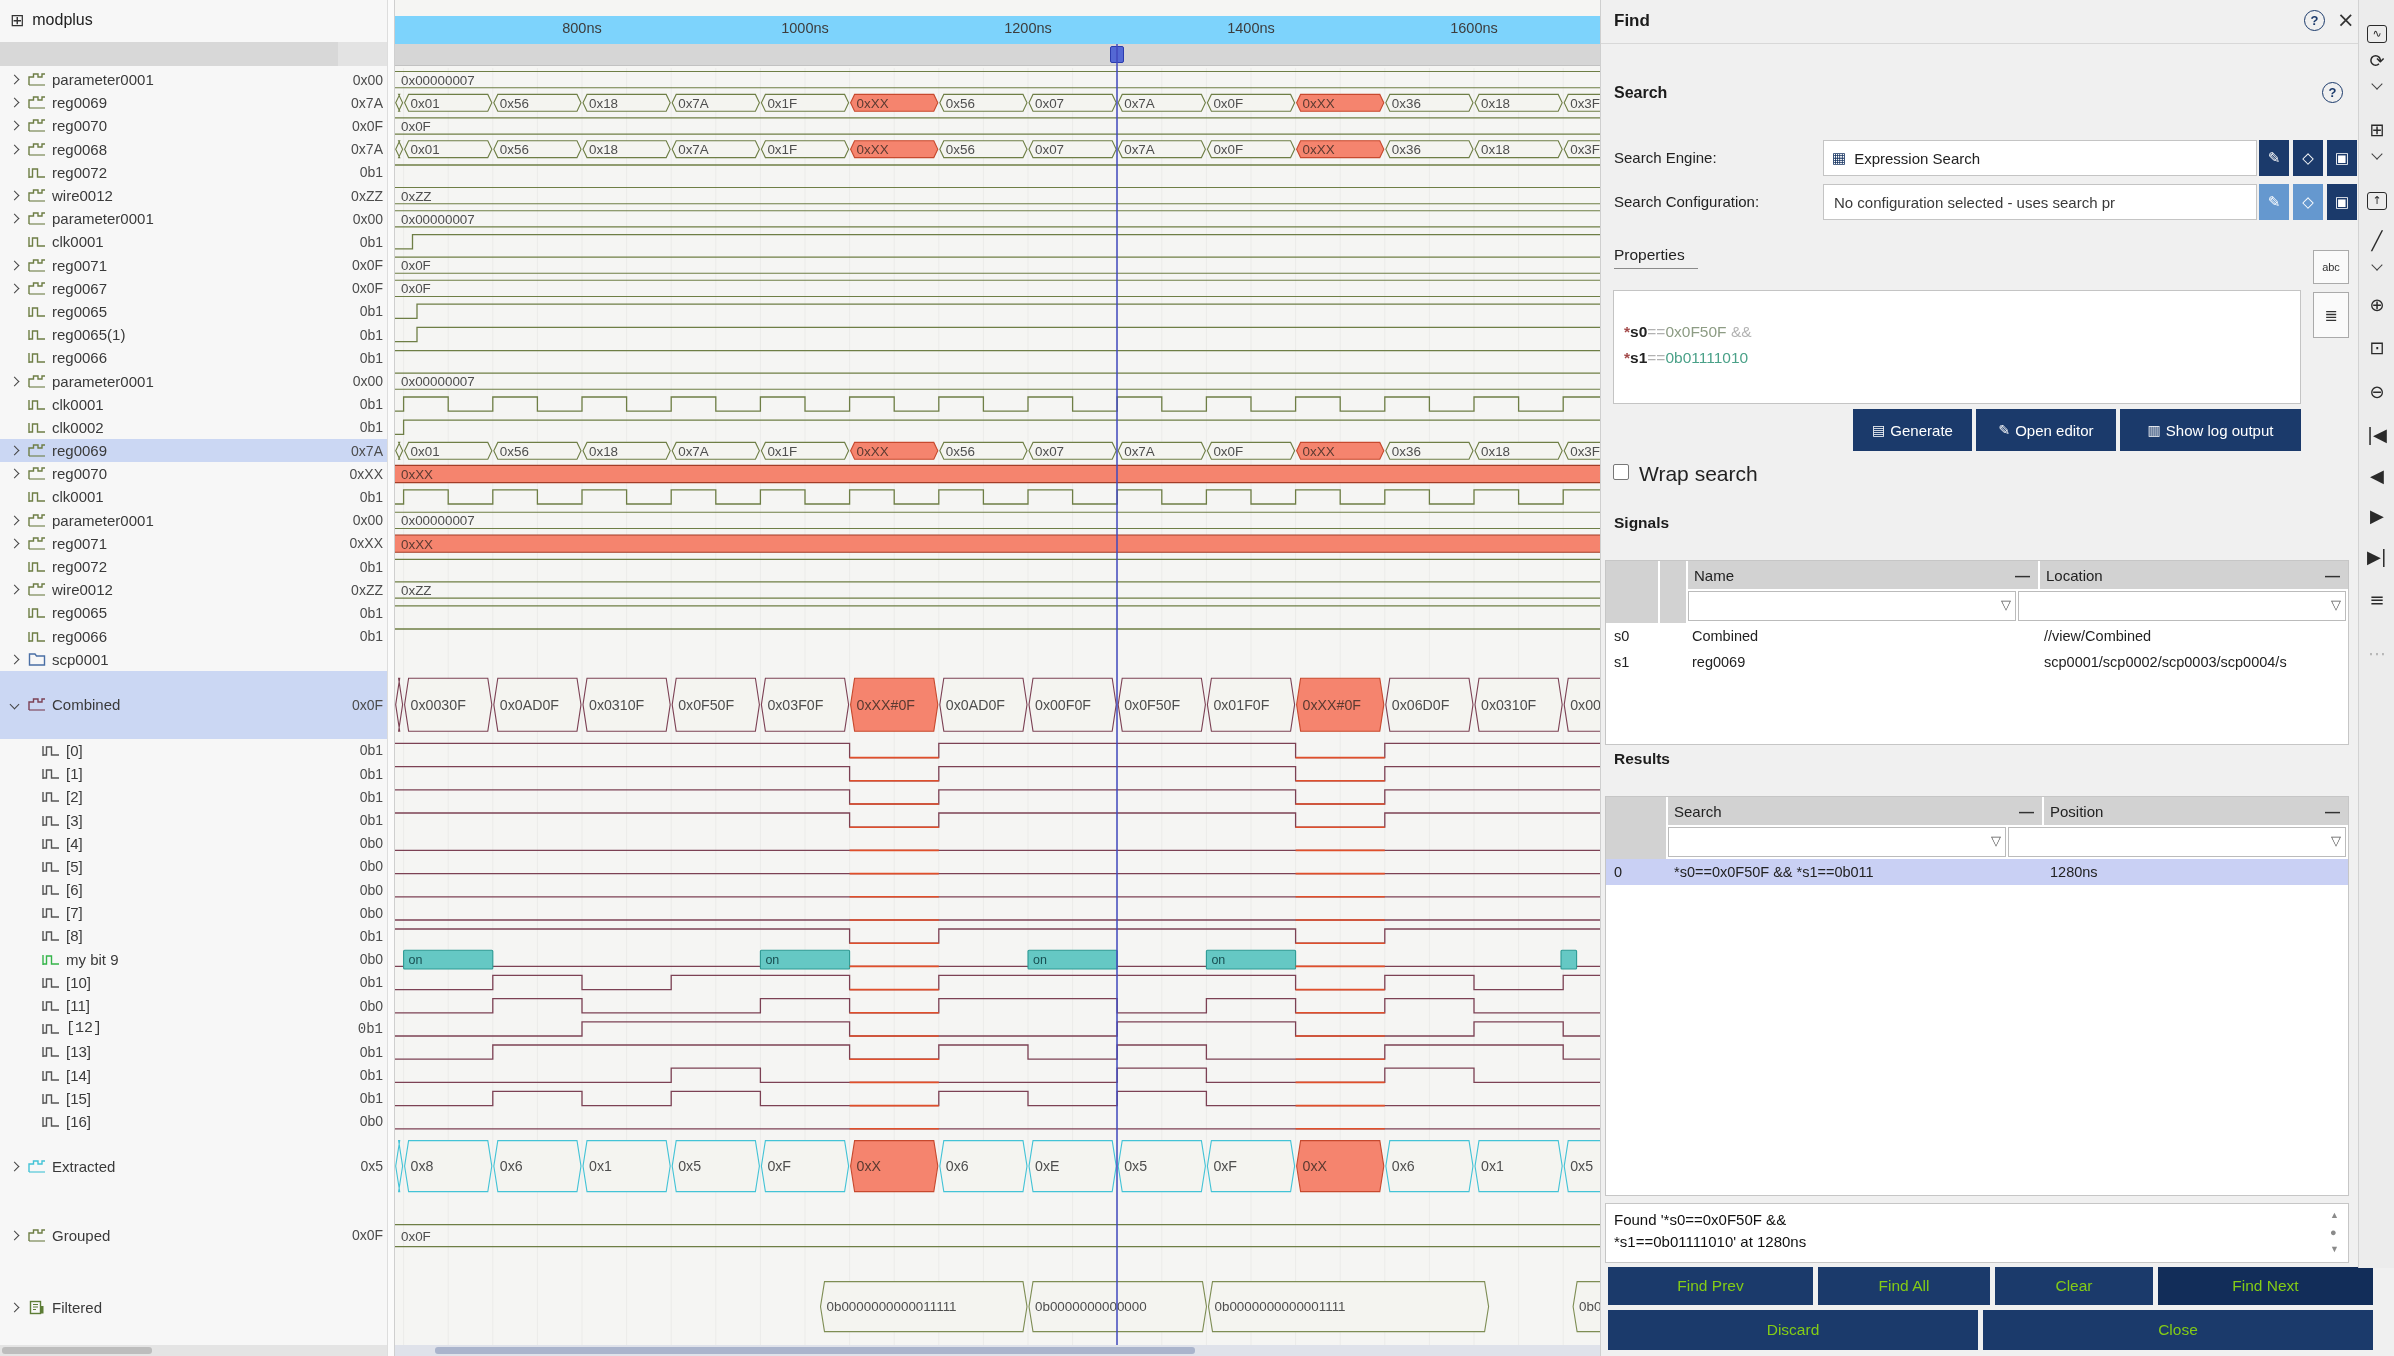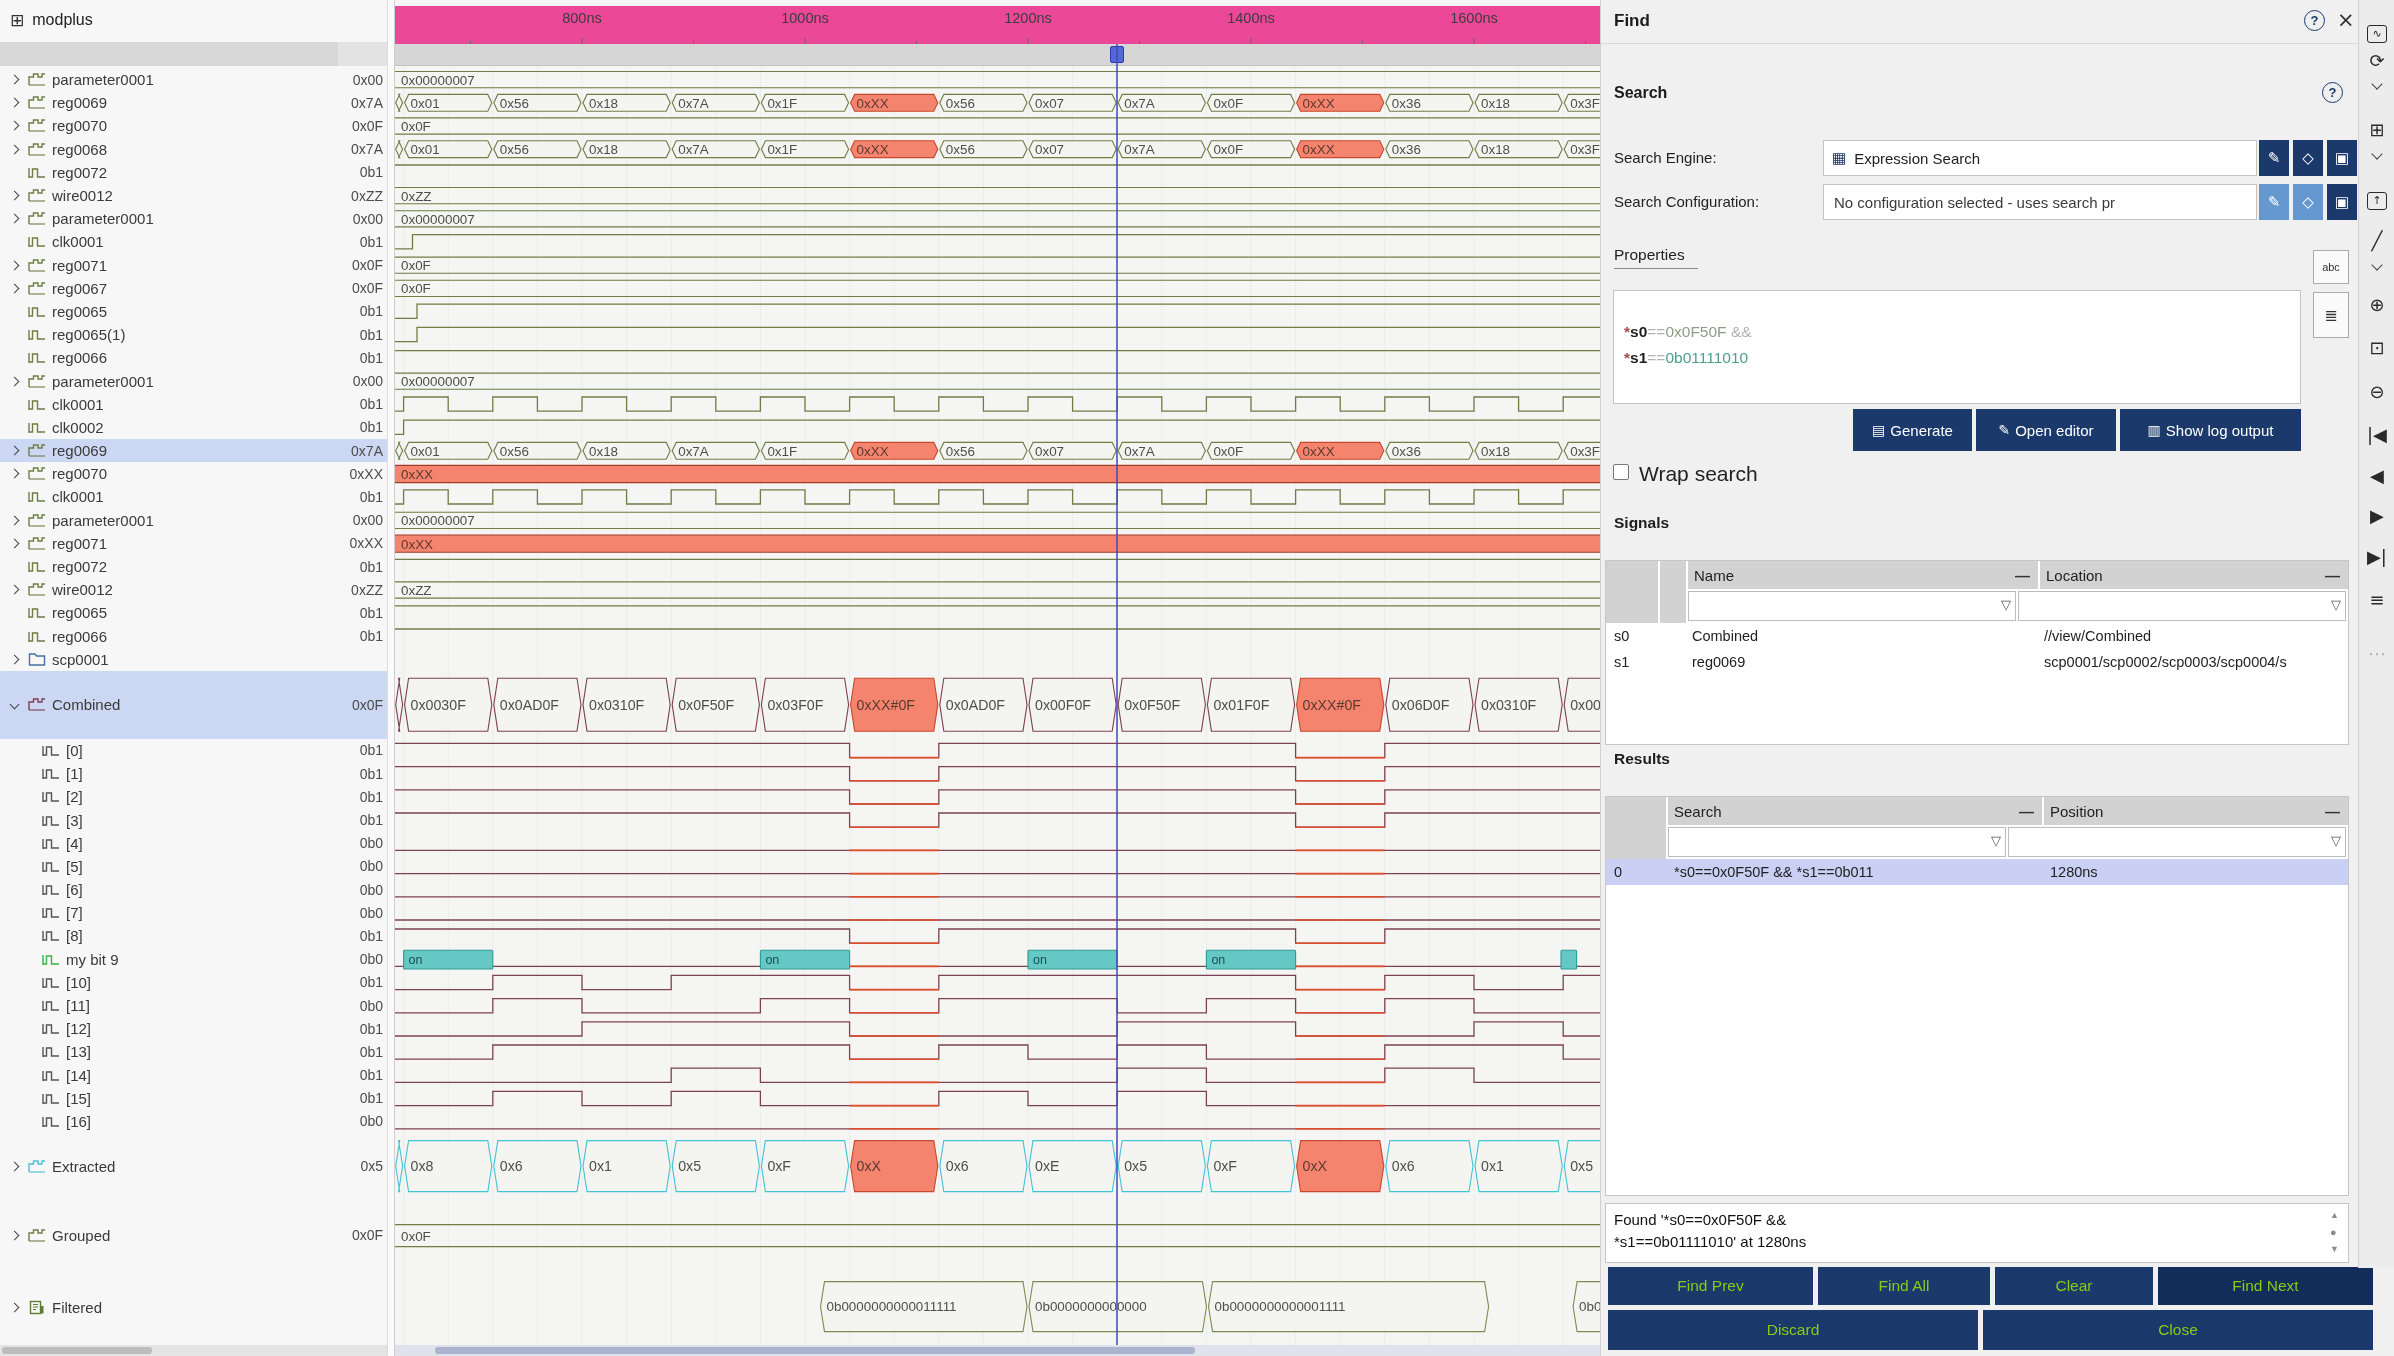--- a/index.html
+++ b/index.html
@@ -30,21 +30,21 @@
   .sval{position:absolute;left:338px;width:45px;font-size:14px;color:#4c4c4c;text-align:right;
         white-space:nowrap;overflow:hidden;}
   #sb-hscroll{position:absolute;left:0;top:1345px;width:387px;height:11px;background:#e4e4e4;}
   #sb-hscroll .thumb{position:absolute;left:2px;top:2px;width:150px;height:7px;background:#bdbdbd;border-radius:3px;}
 
   
   #vdivider{position:absolute;left:387px;top:0;width:8px;height:1356px;background:#fbfbfb;border-left:1px solid #ddd;border-right:1px solid #cfcfcf;}
 
   
   #wave{position:absolute;left:395px;top:0;width:1205px;height:1356px;background:#f5f5f3;overflow:hidden;}
-  #ruler{position:absolute;left:0;top:6px;width:1205px;height:44px;background:#ec4899;border-bottom:1px solid #bdbdbd;}
+  #ruler{position:absolute;left:0;top:16px;width:1205px;height:44px;background:#7dd3fc;border-bottom:1px solid #bdbdbd;}
   .rlabel{position:absolute;top:4px;width:80px;margin-left:-40px;text-align:center;font-size:14.5px;color:#3d3d3d;}
   #markerstrip{position:absolute;left:0;top:44px;width:1205px;height:22px;background:#d6d6d6;border-bottom:1px solid #c2c2c2;}
   #cursor-handle{position:absolute;top:2px;width:14px;height:17px;background:#5468d4;border:1.5px solid #2c3cae;border-radius:2px;}
   #wavesvg{position:absolute;left:0;top:68px;}
   #wave-hscroll{position:absolute;left:0;top:1345px;width:1205px;height:11px;background:#dfe2ea;}
   #wave-hscroll .thumb{position:absolute;left:40px;top:2px;width:760px;height:7px;background:#aab4cc;border-radius:3px;}
   #cursor{position:absolute;top:44px;width:2px;height:1301px;background:#4048be;opacity:.75;pointer-events:auto;}
 
   
   #findpanel{position:absolute;left:1600px;top:0;width:758px;height:1356px;background:#f0f0f0;border-left:1px solid #cfcfcf;}
@@ -451,21 +451,21 @@
           <span class="slabel">[10]</span>
           <span class="sval">0b1</span>
         </div>
         <div class="sbrow ind" style="height: 23.2px;">
           <span class="sicon"><svg width="18" height="15" viewBox="0 0 18 15">
               <path d="M1 13 V3 M1 12 H4.5 V4 H9.5 V12 H17" fill="none" stroke="#555" stroke-width="1.4"></path>
             </svg></span>
           <span class="slabel">[11]</span>
           <span class="sval">0b0</span>
         </div>
-        <div class="sbrow ind" style="height: 23.2px;">
+        <div class="sbrow ind" style="height: 23.2px; font-family: Liberation Mono, monospace;">
           <span class="sicon"><svg width="18" height="15" viewBox="0 0 18 15">
               <path d="M1 13 V3 M1 12 H4.5 V4 H9.5 V12 H17" fill="none" stroke="#555" stroke-width="1.4"></path>
             </svg></span>
           <span class="slabel">[12]</span>
           <span class="sval">0b1</span>
         </div>
         <div class="sbrow ind" style="height: 23.2px;">
           <span class="sicon"><svg width="18" height="15" viewBox="0 0 18 15">
               <path d="M1 13 V3 M1 12 H4.5 V4 H9.5 V12 H17" fill="none" stroke="#555" stroke-width="1.4"></path>
             </svg></span>

